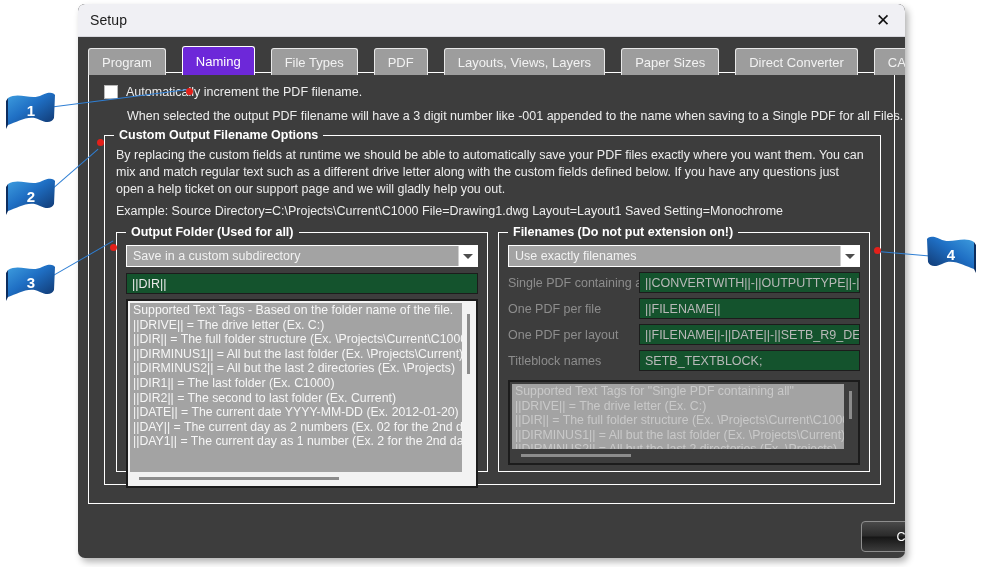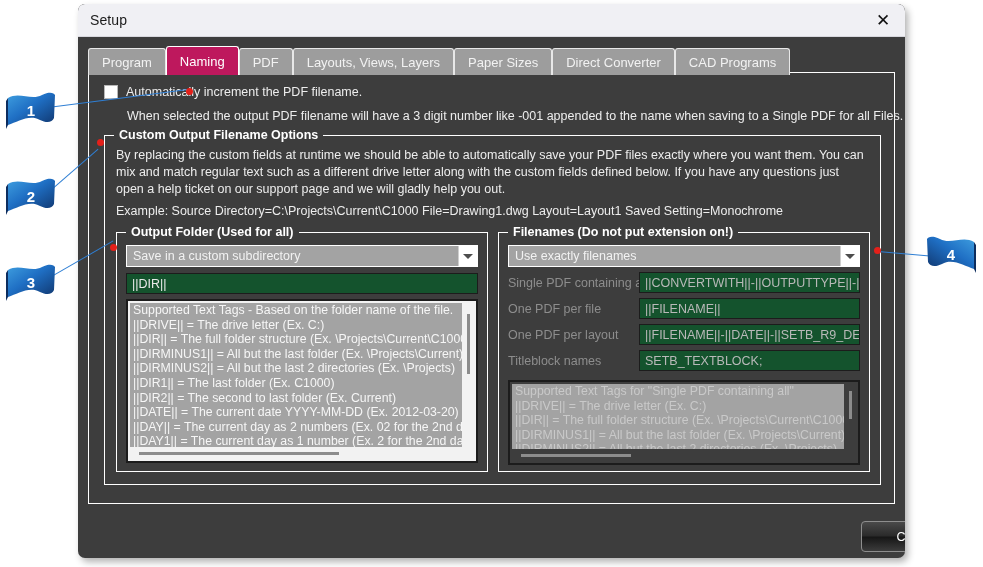--- a/index.html
+++ b/index.html
@@ -27,34 +27,34 @@
   }
   #titlebar .title{font-size:14px;color:#1b1b1b;padding-left:12px;letter-spacing:.1px;}
   #titlebar .closebtn{
     width:44px;height:31px;display:flex;align-items:center;justify-content:center;
     font-size:17px;color:#111;font-family:"Liberation Sans",sans-serif;
   }
 
   
   #tabstrip{
     height:30px;margin:8px 0 0 10px;
-    display:flex;align-items:flex-end;gap:0;
+    display:flex;align-items:flex-end;gap:16px;
     position:relative;z-index:3;
   }
   .tab{
     height:27px;line-height:27px;
     padding:0 13px;
     background:#9d9d9d;color:#f2f2f2;
     font-size:13px;white-space:nowrap;
     border:1px solid #e8e8e8;border-bottom:none;
     border-top-left-radius:3px;border-top-right-radius:3px;
     box-sizing:border-box;
   }
   .tab.active{
-    background:#be185d;color:#ffffff;height:29px;line-height:29px;
+    background:#6d28d9;color:#ffffff;height:29px;line-height:29px;
     border-color:#ffffff;
   }
 
   
   #panel{
     position:absolute;left:10px;top:68px;width:807px;height:432px;
     border:1px solid #ffffff;
     box-sizing:border-box;
     background:#3d3d3d;
   }
@@ -147,21 +147,21 @@
   .hbar{
     position:absolute;left:1px;right:14px;bottom:1px;height:13px;
   }
   .hthumb{
     position:absolute;left:10px;top:5px;width:200px;height:3px;background:#8c8c8c;
   }
   .corner{position:absolute;right:1px;bottom:1px;width:13px;height:13px;}
   .listbox.light .vbar,.listbox.light .hbar,.listbox.light .corner{background:#f2f2f2;}
   .listbox.darkbg .vbar,.listbox.darkbg .hbar,.listbox.darkbg .corner{background:#3d3d3d;}
 
-  #lb-left{left:9px;top:66px;width:352px;height:164px;}
+  #lb-left{left:9px;top:66px;width:352px;height:189px;}
   #lb-right{left:9px;top:147px;width:352px;height:85px;}
 
   
   .btn{
     position:absolute;height:31px;width:110px;
     background:linear-gradient(180deg,#4a4a4a 0%,#2a2a2a 48%,#161616 52%,#3c3c3c 100%);
     border:1px solid #8e8e8e;border-radius:4px;box-sizing:border-box;
     display:flex;align-items:center;justify-content:center;
     font-size:12.5px;color:#ffffff;
   }
@@ -245,20 +245,21 @@
 <div id="window">
 
   <div id="titlebar">
     <div class="title">Setup</div>
     <div class="closebtn">✕</div>
   </div>
 
   <div id="tabstrip">
     <div class="tab">Program</div>
     <div class="tab active">Naming</div>
+    <div class="tab">File Types</div>
     <div class="tab">PDF</div>
     <div class="tab">Layouts, Views, Layers</div>
     <div class="tab">Paper Sizes</div>
     <div class="tab">Direct Converter</div>
     <div class="tab">CAD Programs</div>
   </div>
 
   <div id="panel">
 
     <div class="chkrow">
@@ -288,21 +289,21 @@
 
         <div class="listbox light" id="lb-left">
           <div class="listinner">
             <div class="ln">Supported Text Tags - Based on the folder name of the file.</div>
             <div class="ln">||DRIVE|| = The drive letter (Ex. C:)</div>
             <div class="ln">||DIR|| = The full folder structure (Ex. \Projects\Current\C1000)</div>
             <div class="ln">||DIRMINUS1|| = All but the last folder (Ex. \Projects\Current)</div>
             <div class="ln">||DIRMINUS2|| = All but the last 2 directories (Ex. \Projects)</div>
             <div class="ln">||DIR1|| = The last folder (Ex. C1000)</div>
             <div class="ln">||DIR2|| = The second to last folder (Ex. Current)</div>
-            <div class="ln">||DATE|| = The current date YYYY-MM-DD (Ex. 2012-03-20)</div>
+            <div class="ln">||DATE|| = The current date YYYY-MM-DD (Ex. 2012-01-20)</div>
             <div class="ln">||DAY|| = The current day as 2 numbers (Ex. 02 for the 2nd day of the</div>
             <div class="ln">||DAY1|| = The current day as 1 number (Ex. 2 for the 2nd day of the</div>
 
           </div>
           <div class="vbar">
               <div class="vthumb"></div>
             </div>
           <div class="hbar">
               <div class="hthumb"></div>
             </div>

